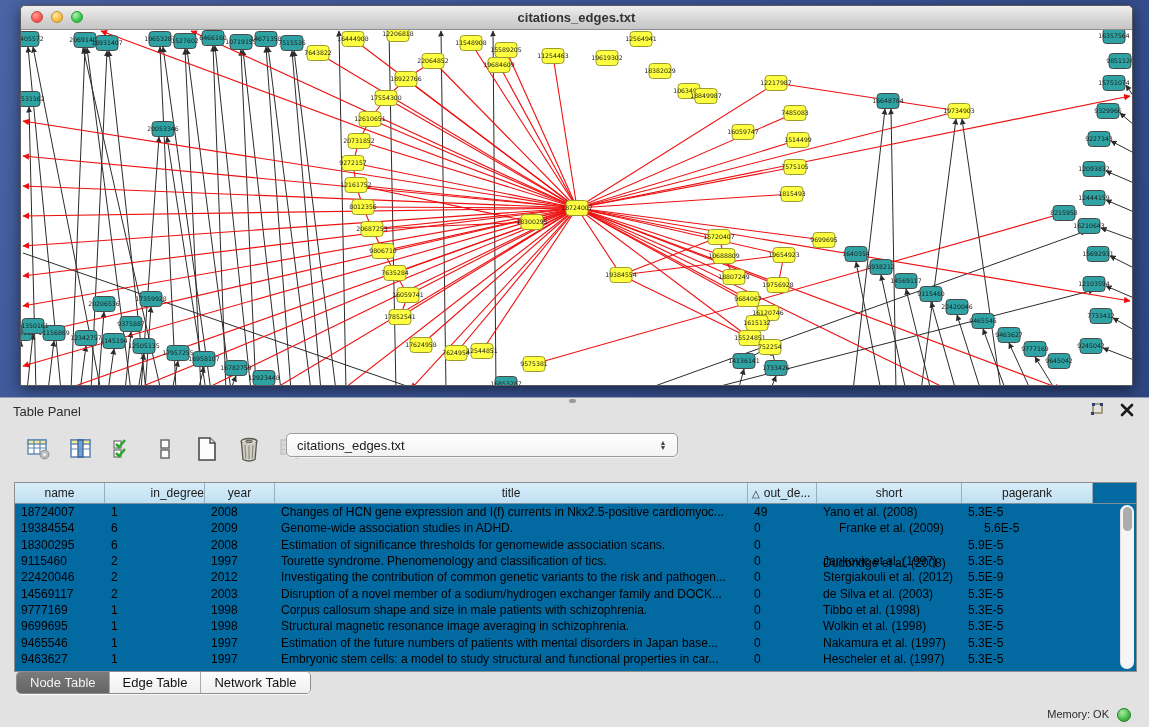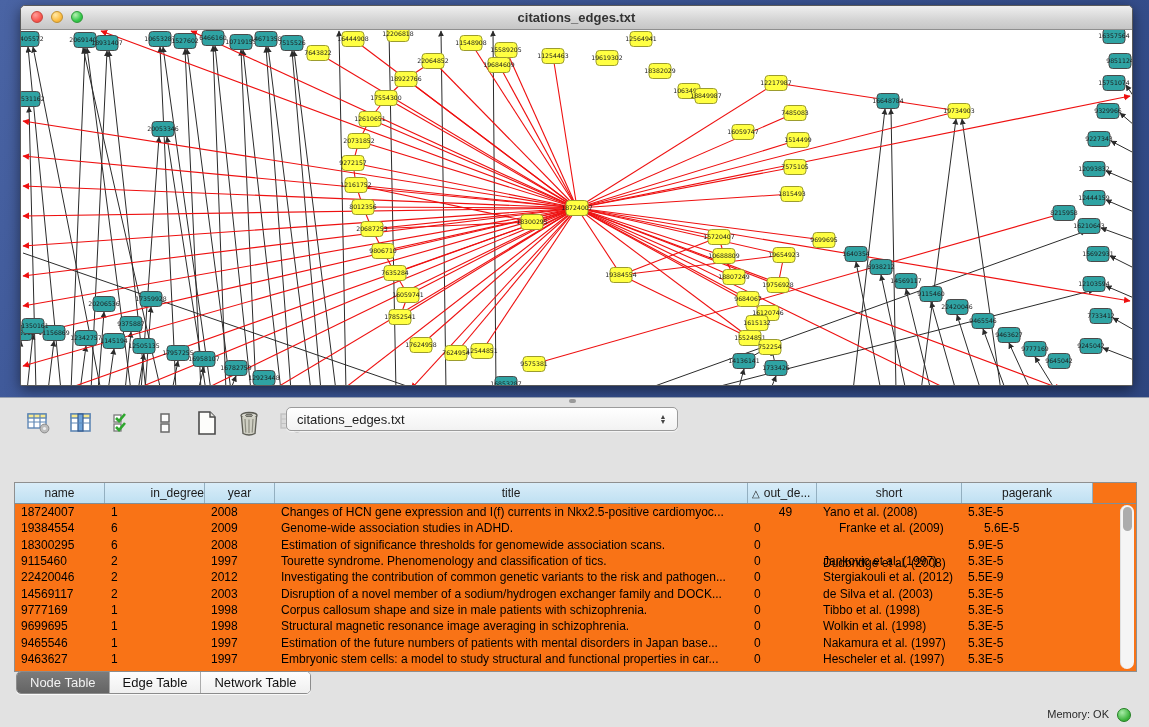--- a/index.html
+++ b/index.html
@@ -40,21 +40,21 @@
   .tbtn{width:26px;height:30px;display:flex;align-items:center;justify-content:center;cursor:pointer;}
   .tbtn.disabled{opacity:.45;cursor:default;}
   .fx{font-family:"Liberation Serif",serif;font-style:italic;font-weight:bold;font-size:15px;color:#222;}
   .combo{position:absolute;left:286px;top:9px;width:392px;height:24px;background:linear-gradient(#FFFFFF,#F2F2F2);
     border:1px solid #9b9b9b;border-radius:5px;box-sizing:border-box;cursor:pointer;
     display:flex;align-items:center;box-shadow:0 1px 1px rgba(255,255,255,.7);}
   .combo .val{flex:1;padding-left:10px;font-size:13px;color:#1e1e1e;}
   .combo .arrows{width:20px;display:flex;flex-direction:column;align-items:center;line-height:5px;
     font-size:7px;color:#444;padding-right:4px;}
 
-  .table-wrap{position:absolute;left:14px;top:84px;width:1123px;height:190px;background:#f97316;
+  .table-wrap{position:absolute;left:14px;top:84px;width:1123px;height:190px;background:#0369a1;
     border:1px solid #8f8f8f;box-sizing:border-box;overflow:hidden;}
   .thead{display:flex;height:20px;border-bottom:1px solid #7f8f99;}
   .th{box-sizing:border-box;height:20px;background:linear-gradient(#D9EDF9,#BFE0F2);
     border-right:1px solid #93AFC0;font-size:12px;color:#1b1b1b;
     display:flex;align-items:center;justify-content:center;cursor:pointer;overflow:hidden;white-space:nowrap;}
   .th .sort{margin-right:4px;font-size:10px;}
   .trow{display:flex;height:16.3px;align-items:center;}
   .td{box-sizing:border-box;padding-left:6px;font-size:12px;color:#000;
     overflow:hidden;white-space:nowrap;}
   .vscroll{position:absolute;right:2px;top:22px;bottom:2px;width:13px;background:#F5F5F5;
@@ -656,20 +656,34 @@
               </g>
             </g>
         </svg>
       </div>
     </div>
   </div>
 
   <div class="table-panel">
     <div class="splitter-dot"></div>
 
+    <div class="panel-header">
+      <div class="panel-title">Table Panel</div>
+      <div class="panel-header-icons">
+        <svg class="hicon" viewBox="0 0 16 16">
+          <rect x="4" y="2" width="9" height="9" fill="none" stroke="#8a8253" stroke-width="1.4"></rect>
+          <rect x="3" y="1" width="3" height="3" fill="#2d3f6b"></rect>
+          <rect x="11" y="1" width="3" height="3" fill="#2d3f6b"></rect>
+          <rect x="2" y="10" width="3" height="3" fill="#2d3f6b"></rect>
+        </svg>
+        <svg class="hicon" viewBox="0 0 16 16">
+          <path d="M3,3 L13,13 M13,3 L3,13" stroke="#1c1c1c" stroke-width="2.6" stroke-linecap="round"></path>
+        </svg>
+      </div>
+    </div>
 
     <div class="toolbar">
       <div class="tool-row">
         <div class="tbtn">
           <svg width="24" height="24" viewBox="0 0 24 24">
             <rect x="1" y="3" width="18" height="14" fill="#fff" stroke="#5f87b5" stroke-width="1.4"></rect>
             <rect x="1" y="3" width="18" height="4" fill="#F7E98E" stroke="#5f87b5" stroke-width="1.4"></rect>
             <path d="M7,3 V17 M13,3 V17 M1,11 H19" stroke="#5f87b5" stroke-width="1.2"></path>
             <circle cx="17.5" cy="17.5" r="4.4" fill="#bdbdbd" stroke="#8a8a8a"></circle>
             <circle cx="17.5" cy="17.5" r="1.6" fill="#efefef"></circle>
@@ -756,21 +770,21 @@
           <div class="th" style="width: 131px;">
             <span>pagerank</span>
           </div>
         </div>
       <div id="tbody">
           <div class="trow">
             <div class="td" style="width: 90px;">18724007</div>
             <div class="td" style="width: 100px;">1</div>
             <div class="td" style="width: 70px;">2008</div>
             <div class="td" style="width: 473px;">Changes of HCN gene expression and I(f) currents in Nkx2.5-positive cardiomyoc...</div>
-            <div class="td" style="width: 69px; text-align: center;">49</div>
+            <div class="td" style="width: 69px;">49</div>
             <div class="td" style="width: 145px;">Yano et al. (2008)</div>
             <div class="td" style="width: 131px;">5.3E-5</div>
           </div>
           <div class="trow">
             <div class="td" style="width: 90px;">19384554</div>
             <div class="td" style="width: 100px;">6</div>
             <div class="td" style="width: 70px;">2009</div>
             <div class="td" style="width: 473px;">Genome-wide association studies in ADHD.</div>
             <div class="td" style="width: 69px;">0</div>
             <div class="td" style="width: 145px; margin-left: 16px;">Franke et al. (2009)</div>

